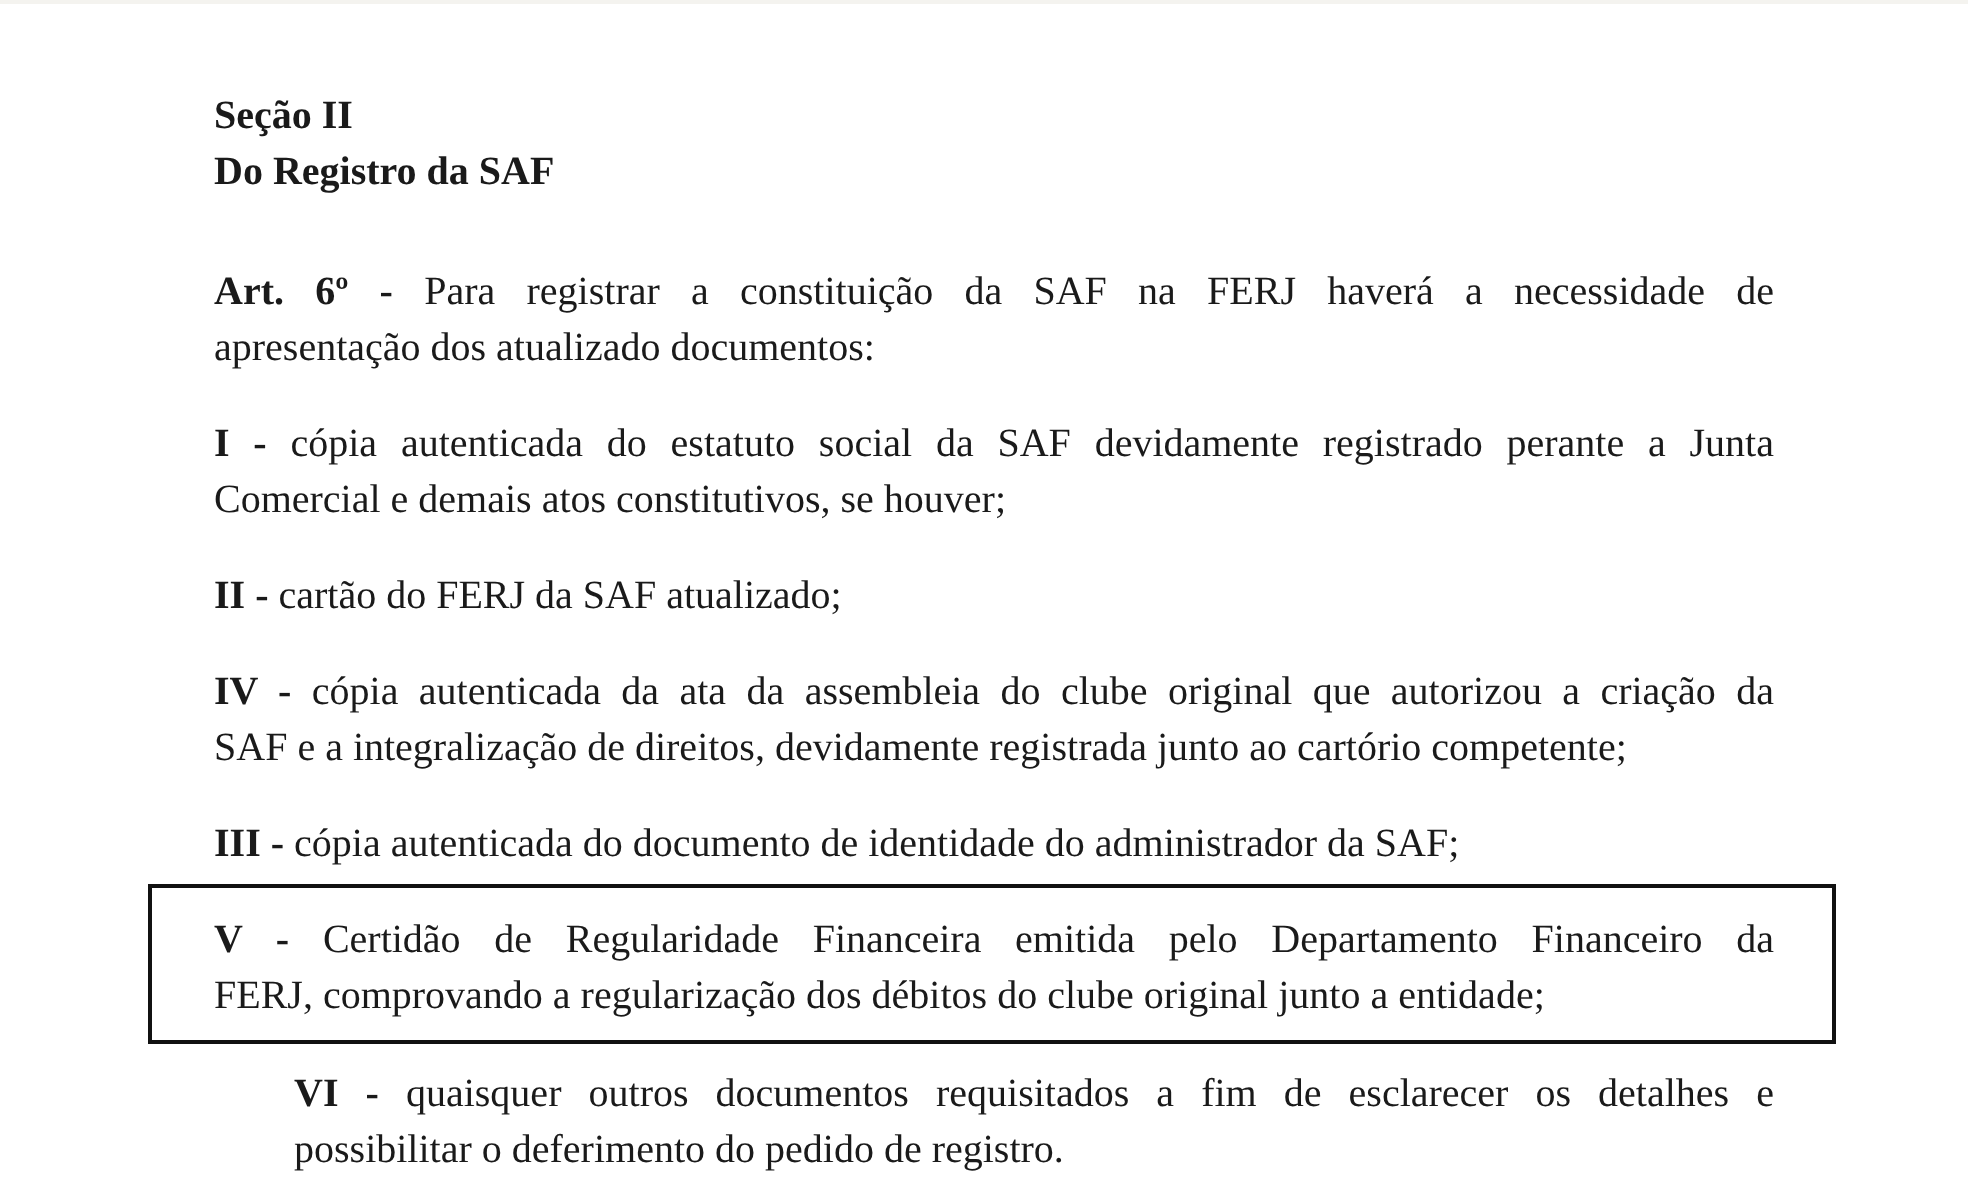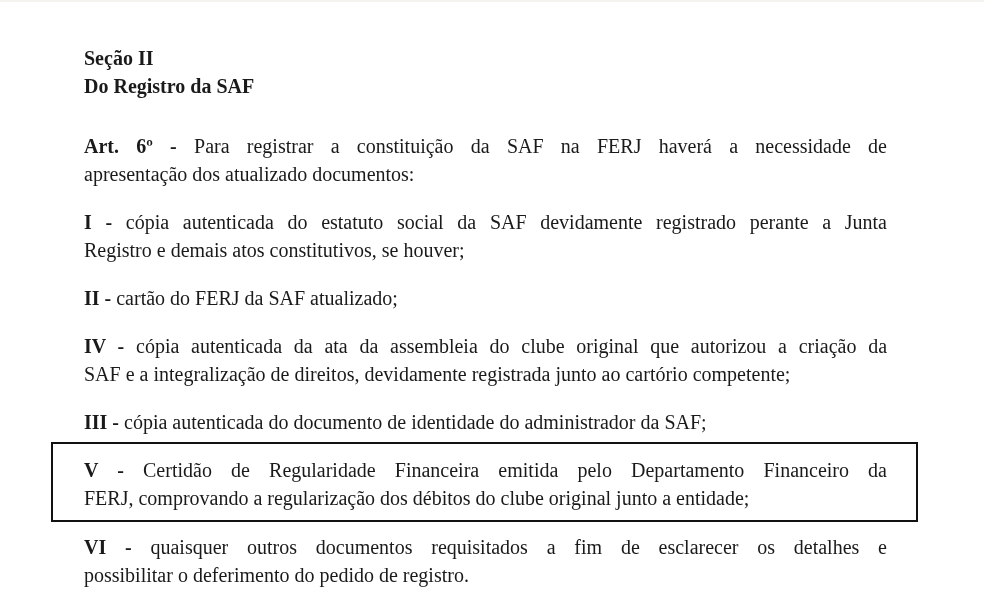--- a/index.html
+++ b/index.html
@@ -18,38 +18,38 @@
     line-height: 28px;
     color: #1a1a1a;
   }
   .top-edge {
     position: absolute;
     top: 0; left: 0; right: 0;
     height: 2px;
     background: #f4f3ef;
   }
   .content {
-    padding: 0 97px 0 84px;
+    padding: 0 97px 0 107px;
   }
   .doc-heading {
     margin-top: 44px;
     text-align: center;
     font-weight: bold;
   }
   .para { margin: 0; }
   .line { text-align: left; }
   .jline {
     text-align: justify;
     text-align-last: justify;
   }
   .prefix { font-weight: bold; text-align: right; }
 
   .m-art  { margin-top: 32px; }
   .m-std  { margin-top: 20px; }
-  .m-vi   { margin-top: 11px; }
+  .m-vi   { margin-top: 11px; margin-left: 40px; }
 
   .highlight-box {
     margin: 6px -31px 0 -33px;
     border: 2.5px solid #111111;
     padding: 12px 29px 8px 31px;
   }
 </style>
 </head>
 <body>
 
@@ -63,21 +63,21 @@
       <div class="line">Do Registro da SAF</div>
     </div>
 
     <div class="para m-art">
       <div class="line jline"><b class="prefix">Art. 6º -</b> <span>Para registrar a constituição da SAF na FERJ haverá a necessidade de</span></div>
       <div class="line">apresentação dos atualizado documentos:</div>
     </div>
 
     <div class="para m-std">
       <div class="line jline"><b class="prefix">I -</b> <span>cópia autenticada do estatuto social da SAF devidamente registrado perante a Junta</span></div>
-      <div class="line">Registro e demais atos constitutivos, se houver;</div>
+      <div class="line">Comercial e demais atos constitutivos, se houver;</div>
     </div>
 
     <div class="para m-std">
       <div class="line"><b class="prefix">II -</b> <span>cartão do FERJ da SAF atualizado;</span></div>
     </div>
 
     <div class="para m-std">
       <div class="line jline"><b class="prefix">IV -</b> <span>cópia autenticada da ata da assembleia do clube original que autorizou a criação da</span></div>
       <div class="line">SAF e a integralização de direitos, devidamente registrada junto ao cartório competente;</div>
     </div>

